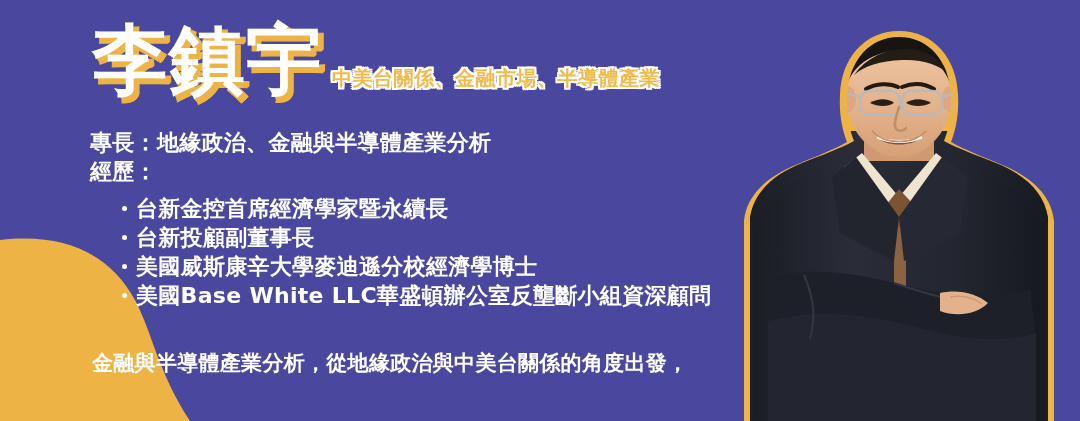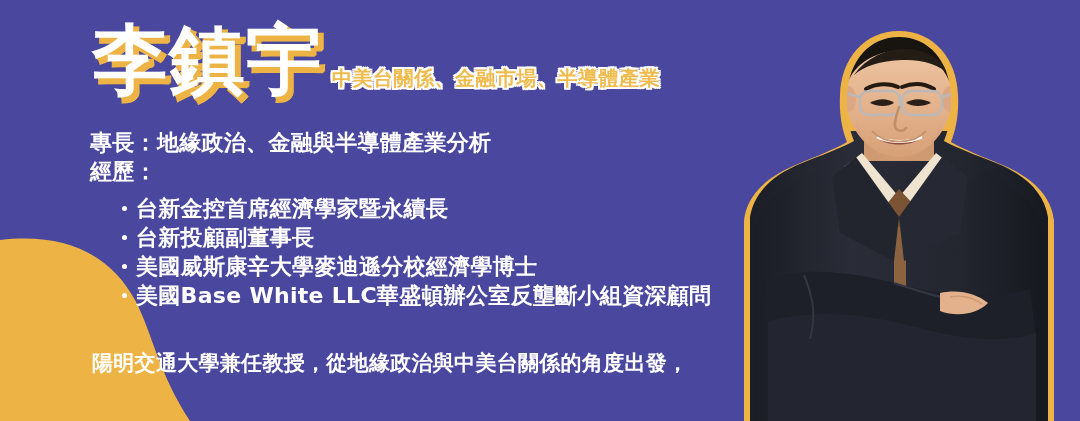--- a/index.html
+++ b/index.html
@@ -171,21 +171,21 @@
         <span>美國威斯康辛大學麥迪遜分校經濟學博士</span>
       </li>
       <li class="bullet-item">
         <span class="dot"></span>
         <span>美國Base White LLC華盛頓辦公室反壟斷小組資深顧問</span>
       </li>
     </ul>
   </div>
 
   <div class="summary">
-    <div class="summary-line">陽明交通大學兼任教授，從地緣政治與中美台關係的角度出發，</div>
+    <div class="summary-line">金融與半導體產業分析，從地緣政治與中美台關係的角度出發，</div>
   </div>
 
   <div class="portrait">
     <svg viewBox="0 0 310 400" preserveAspectRatio="none" aria-hidden="true">
       <defs>
         <linearGradient id="suitGrad" x1="0" y1="0" x2="1" y2="0">
           <stop offset="0%" stop-color="#1b1d25"></stop>
           <stop offset="35%" stop-color="#2a2d38"></stop>
           <stop offset="70%" stop-color="#23262f"></stop>
           <stop offset="100%" stop-color="#171920"></stop>

